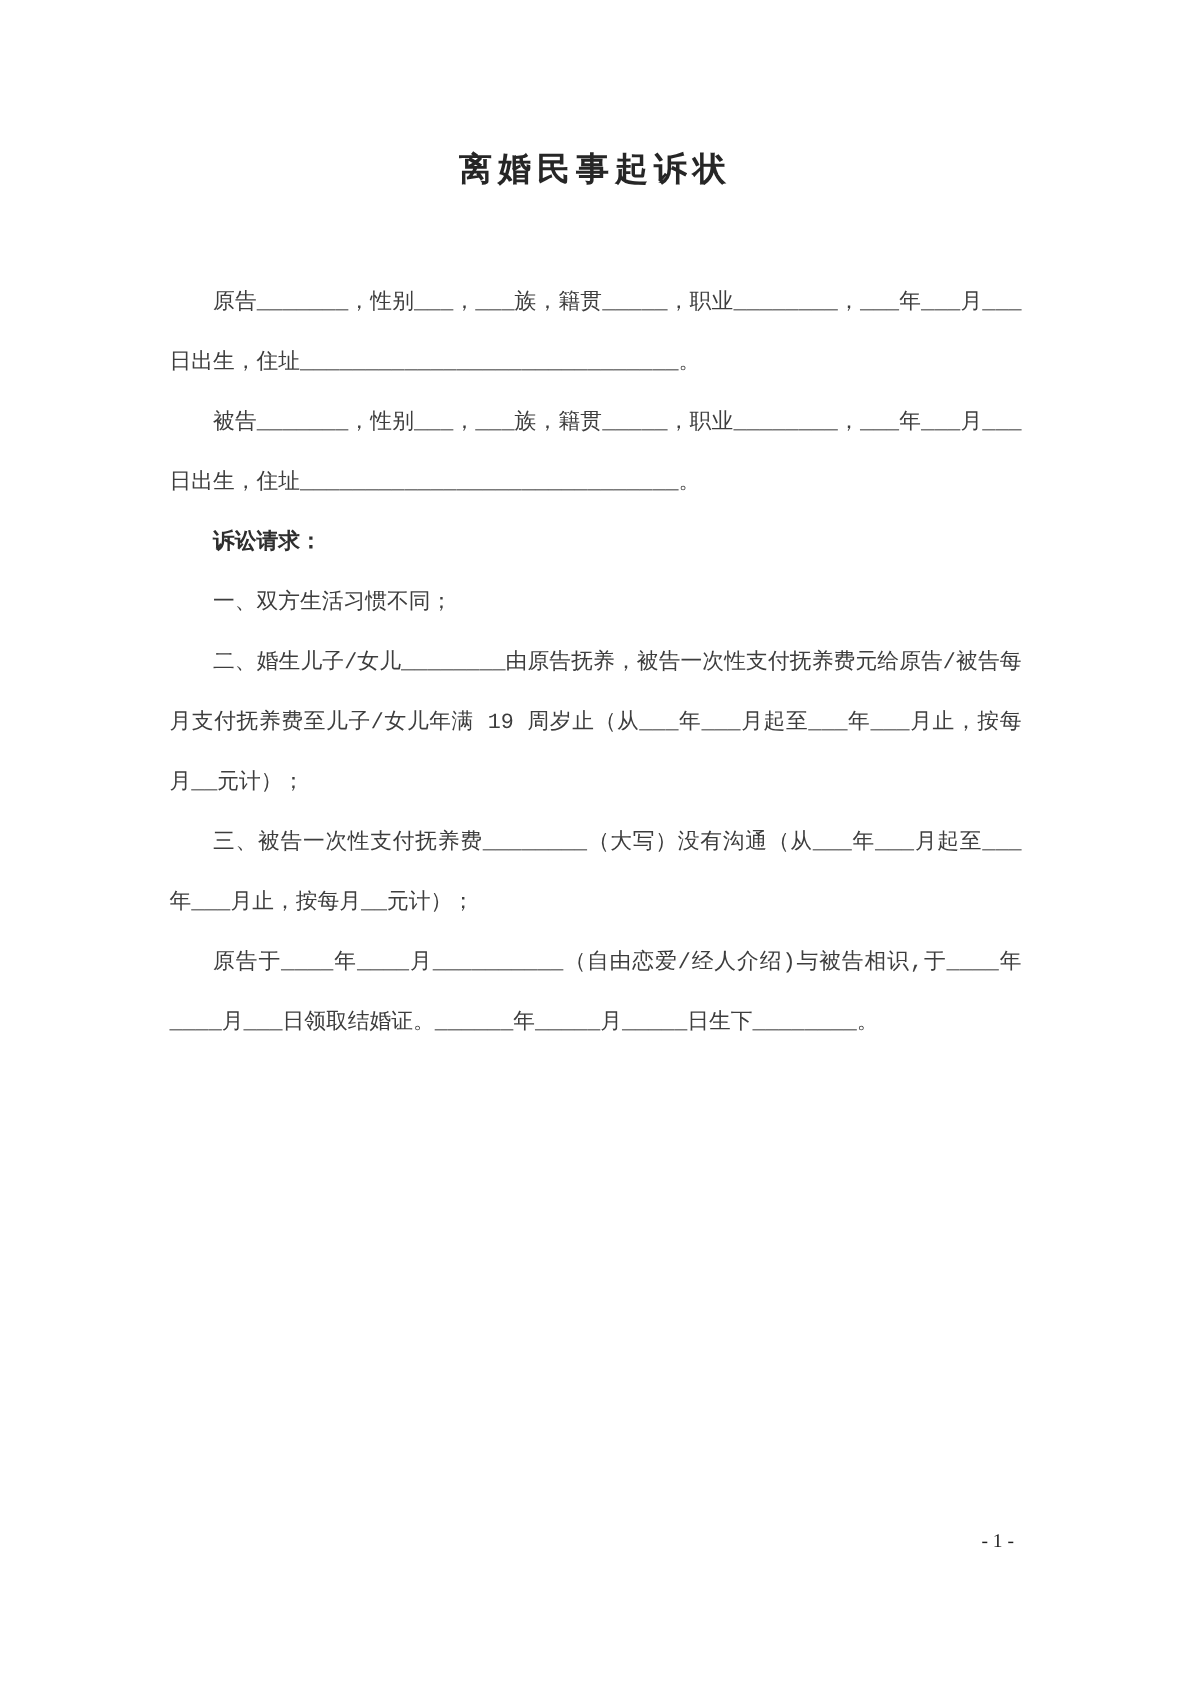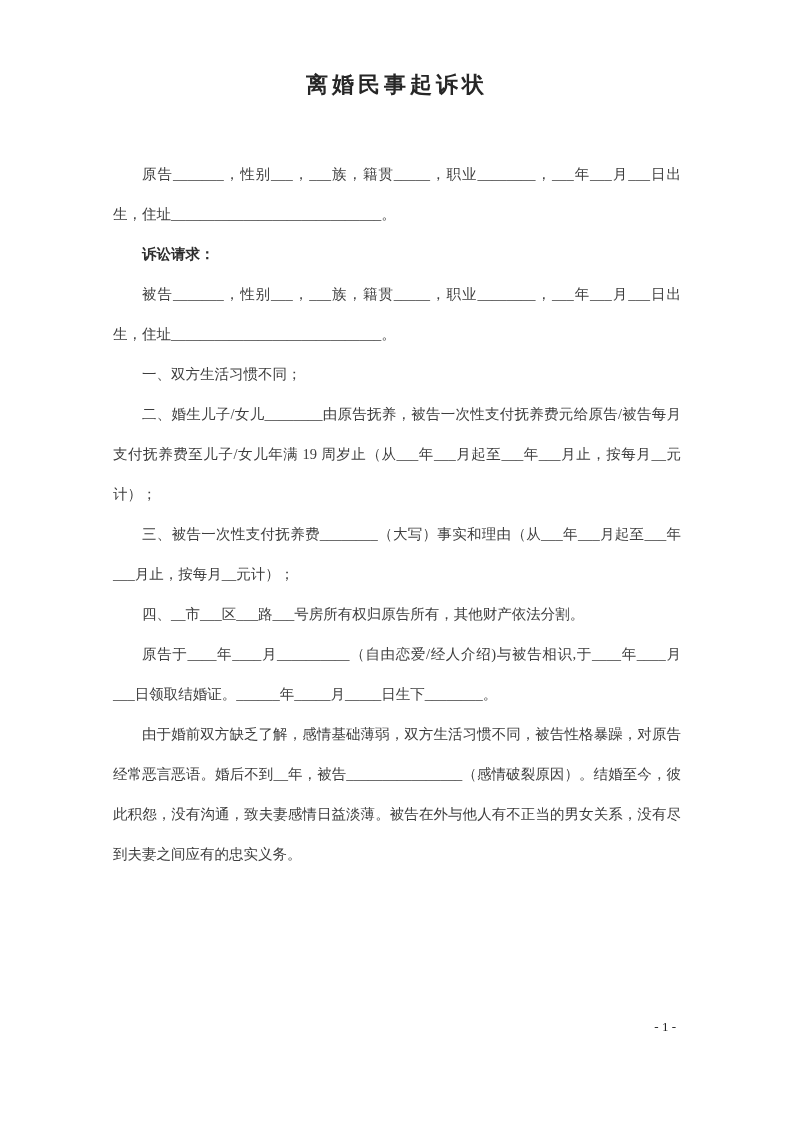--- a/index.html
+++ b/index.html
@@ -7,41 +7,42 @@
     padding: 0;
     background: #ffffff;
   }
   .page {
     position: relative;
     width: 794px;
     height: 1123px;
     margin: 0 auto;
     background: #ffffff;
     box-sizing: border-box;
-    padding: 69px 113px 0 113px;
+    padding: 97px 113px 0 113px;
     font-family: "Liberation Serif", "DejaVu Serif", serif;
     color: #3d3d3d;
     overflow: hidden;
   }
   .doc-title {
     margin: 0 0 54px 0;
     text-align: center;
     font-size: 22px;
     font-weight: bold;
     letter-spacing: 4px;
     color: #262626;
     line-height: 31px;
   }
   .para {
     margin: 0;
     font-size: 14.5px;
     line-height: 40px;
     text-align: justify;
     text-indent: 2em;
     color: #3d3d3d;
+    font-family: Liberation Mono, monospace;
   }
   .para.heading {
     font-weight: bold;
     color: #2e2e2e;
   }
   .page-number {
     position: absolute;
     top: 1018px;
     right: 118px;
     font-size: 13px;
@@ -52,32 +53,30 @@
 </style>
 </head>
 <body>
 
 <div class="page">
 
   <h1 class="doc-title">离婚民事起诉状</h1>
 
   <p class="para">原告_______，性别___，___族，籍贯_____，职业________，___年___月___日出生，住址_____________________________。</p>
 
+  <p class="para">被告_______，性别___，___族，籍贯_____，职业________，___年___月___日出生，住址_____________________________。</p>
+
   <p class="para heading">诉讼请求：</p>
-
-  <p class="para">被告_______，性别___，___族，籍贯_____，职业________，___年___月___日出生，住址_____________________________。</p>
 
   <p class="para">一、双方生活习惯不同；</p>
 
   <p class="para">二、婚生儿子/女儿________由原告抚养，被告一次性支付抚养费元给原告/被告每月支付抚养费至儿子/女儿年满 19 周岁止（从___年___月起至___年___月止，按每月__元计）；</p>
 
-  <p class="para">三、被告一次性支付抚养费________（大写）事实和理由（从___年___月起至___年___月止，按每月__元计）；</p>
+  <p class="para">三、被告一次性支付抚养费________（大写）没有沟通（从___年___月起至___年___月止，按每月__元计）；</p>
 
-  <p class="para">四、__市___区___路___号房所有权归原告所有，其他财产依法分割。</p>
 
 
   <p class="para">原告于____年____月__________（自由恋爱/经人介绍)与被告相识,于____年____月___日领取结婚证。______年_____月_____日生下________。</p>
 
-  <p class="para">由于婚前双方缺乏了解，感情基础薄弱，双方生活习惯不同，被告性格暴躁，对原告经常恶言恶语。婚后不到__年，被告________________（感情破裂原因）。结婚至今，彼此积怨，没有沟通，致夫妻感情日益淡薄。被告在外与他人有不正当的男女关系，没有尽到夫妻之间应有的忠实义务。</p>
 
   <div class="page-number">- 1 -</div>
 
 </div>
 
 </body></html>

